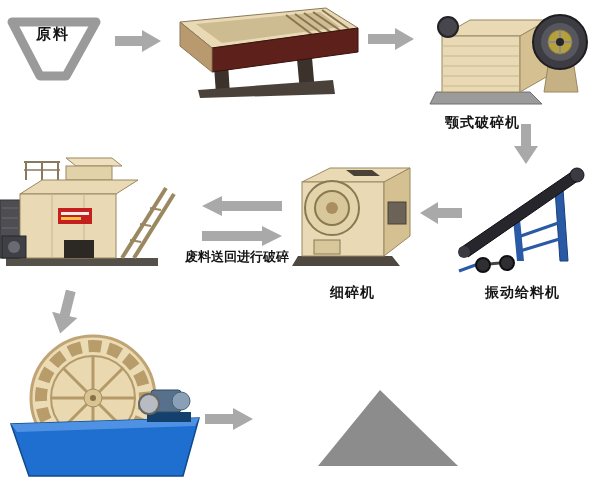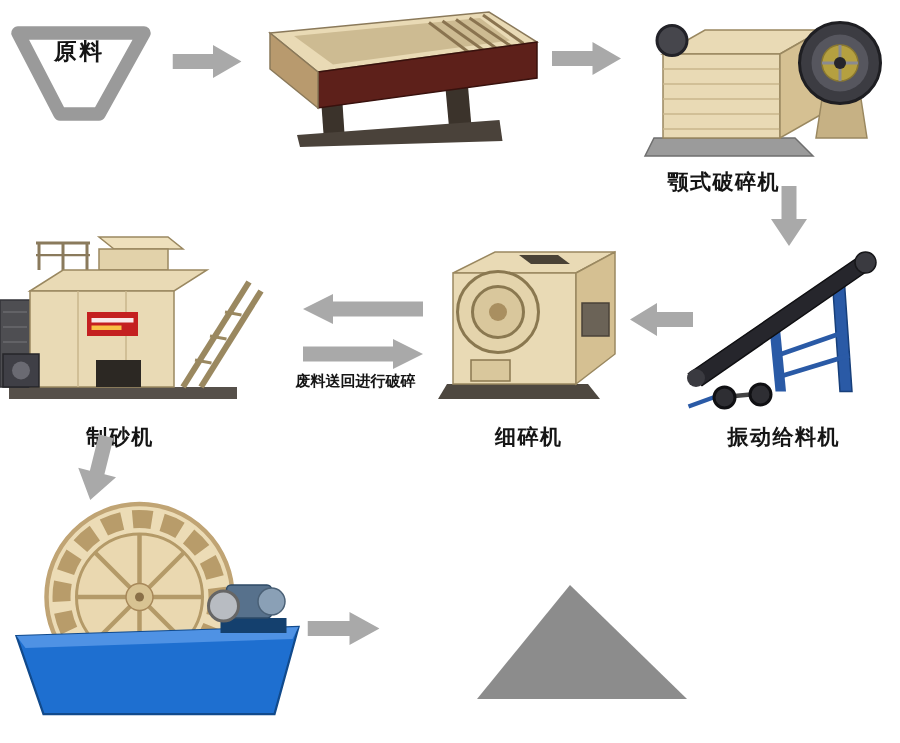--- a/index.html
+++ b/index.html
@@ -6,21 +6,21 @@
   html,body { background:#fff; }
   body { font-family:"DejaVu Sans","Liberation Sans",sans-serif; }
   .stage { position:relative; width:600px; height:495px; background:var(--background,#ffffff); overflow:hidden; }
   .abs { position:absolute; }
   .node svg { display:block; }
   .label {
     position:absolute; font-size:14px; font-weight:bold;
     color:var(--label-color,#151515); text-align:center; letter-spacing:1px;
     line-height:1.2; white-space:nowrap;
   }
-  .label.small { font-size:10px; letter-spacing:0; }
+  .label.small { font-size:13px; letter-spacing:0; }
   .label.inset { font-size:15px; letter-spacing:2px; }
   .f-beige      { fill:var(--machine-beige,#e9dab5); }
   .f-maroon     { fill:var(--feeder-maroon,#5d201a); }
   .f-blue       { fill:var(--conveyor-blue,#2a5aa6); }
   .f-washerblue { fill:var(--washer-blue,#1e6fd0); }
   .f-gray       { fill:var(--product-gray,#8c8c8c); }
   .s-raw        { stroke:var(--raw-outline,#9a9a9a); }
   .arrow-fill   { fill:var(--arrow-color,#a9a9a9); }
 </style>
 </head>
@@ -171,21 +171,20 @@
       <line x1="52" y1="46" x2="52" y2="110" stroke="#c9b68c"></line>
       <line x1="84" y1="46" x2="84" y2="110" stroke="#c9b68c"></line>
       <rect x="58" y="60" width="34" height="16" fill="#c42020"></rect>
       <rect x="61" y="64" width="28" height="3" fill="#ffffff" opacity="0.9"></rect>
       <rect x="61" y="69" width="20" height="3" fill="#ffd24a" opacity="0.9"></rect>
       <rect x="64" y="92" width="30" height="18" fill="#2c2823"></rect>
       <rect x="2" y="88" width="24" height="22" fill="#3f3f46" stroke="#26262a"></rect>
       <circle cx="14" cy="99" r="6" fill="#6a6a72"></circle>
     </svg>
   </div>
-  <span class="label" style="left:10px;top:284px;width:140px">制砂机</span>
 
   <div class="abs" style="left:52px;top:290px;transform:rotate(14deg)">
     <svg width="26" height="44" viewBox="0 0 26 44">
         <polygon class="arrow-fill" points="8,0 18,0 18,25 26,25 13,44 0,25 8,25"></polygon>
       </svg>
   </div>
 
   <div class="abs node" style="left:5px;top:328px">
     <svg width="200" height="150" viewBox="0 0 200 150">
       <circle cx="88" cy="70" r="62" fill="#ecdcb6" stroke="#c0a474" stroke-width="3"></circle>

